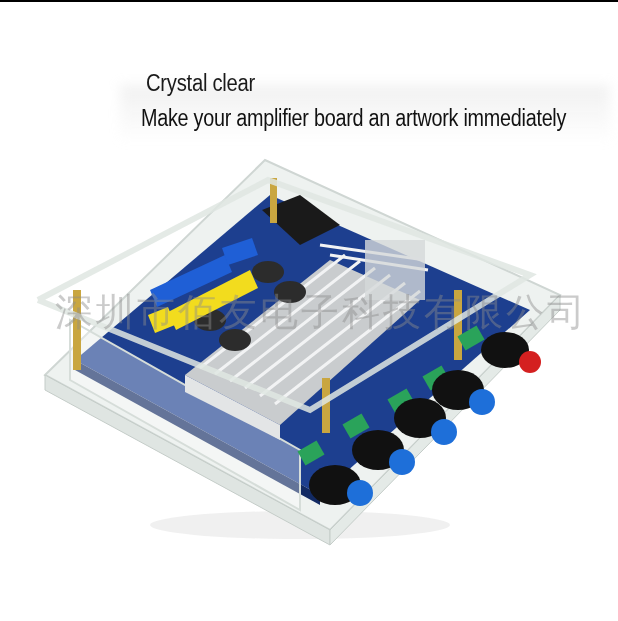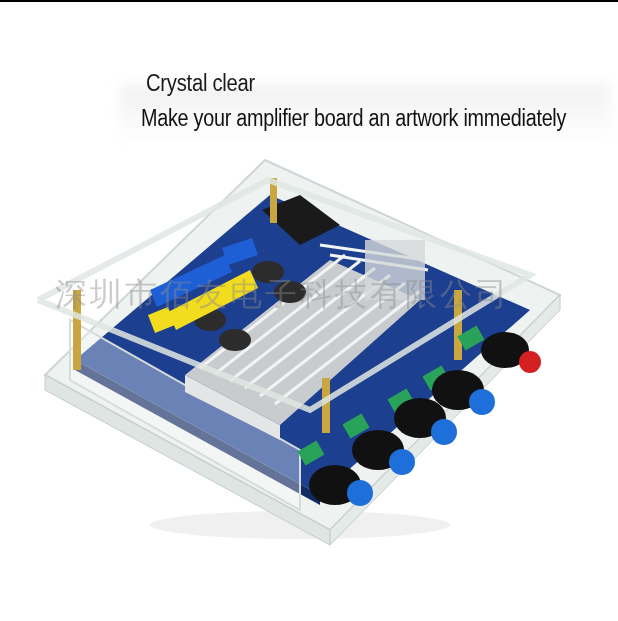--- a/index.html
+++ b/index.html
@@ -2,21 +2,21 @@
 <html><head>
 <meta charset="utf-8">
 <style>
   html, body { margin:0; padding:0; }
   body { width:618px; height:621px; background:#ffffff; position:relative; overflow:hidden; font-family:"Liberation Sans", sans-serif; }
   .topline { position:absolute; left:0; top:0; width:618px; height:2px; background:#000; }
   .headline { position:absolute; left:146px; top:70px; font-size:23px; color:#1a1a1a; font-family:"Liberation Sans", sans-serif; letter-spacing:-0.3px; transform:scaleX(0.88); transform-origin:left; white-space:nowrap; }
   .subline { position:absolute; left:141px; top:105px; font-size:23px; color:#111; font-family:"Liberation Sans", sans-serif; letter-spacing:-0.3px; transform:scaleX(0.86); transform-origin:left; white-space:nowrap; }
   .shadow-blur { position:absolute; left:120px; top:85px; width:490px; height:55px; background:linear-gradient(180deg, rgba(200,200,200,0.25), rgba(230,230,230,0.05)); filter:blur(6px); }
   .product { position:absolute; left:0; top:0; width:618px; height:621px; }
-  .watermark { position:absolute; left:55px; top:273px; font-size:32px; color:rgba(140,140,140,0.45); letter-spacing:3px; white-space:nowrap; font-family:"DejaVu Sans", sans-serif; }
+  .watermark { position:absolute; left:55px; top:287px; font-size:38px; color:rgba(140,140,140,0.45); letter-spacing:3px; white-space:nowrap; font-family:"DejaVu Sans", sans-serif; }
 </style>
 </head>
 <body>
 
 <div class="topline"></div>
 <div class="shadow-blur"></div>
 <div class="headline">Crystal clear</div>
 <div class="subline">Make your amplifier board an artwork immediately</div>
 
 <svg class="product" viewBox="0 0 618 621" xmlns="http://www.w3.org/2000/svg">

